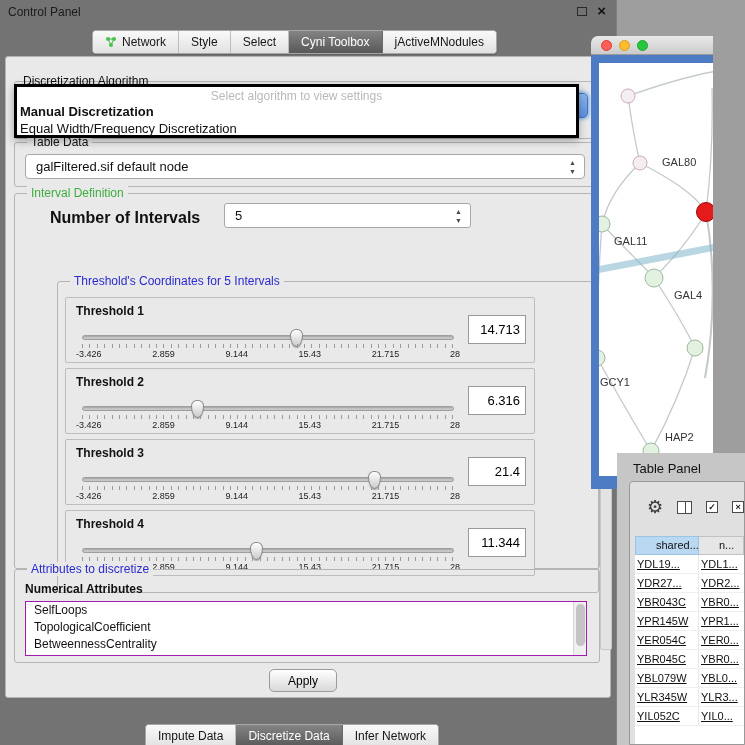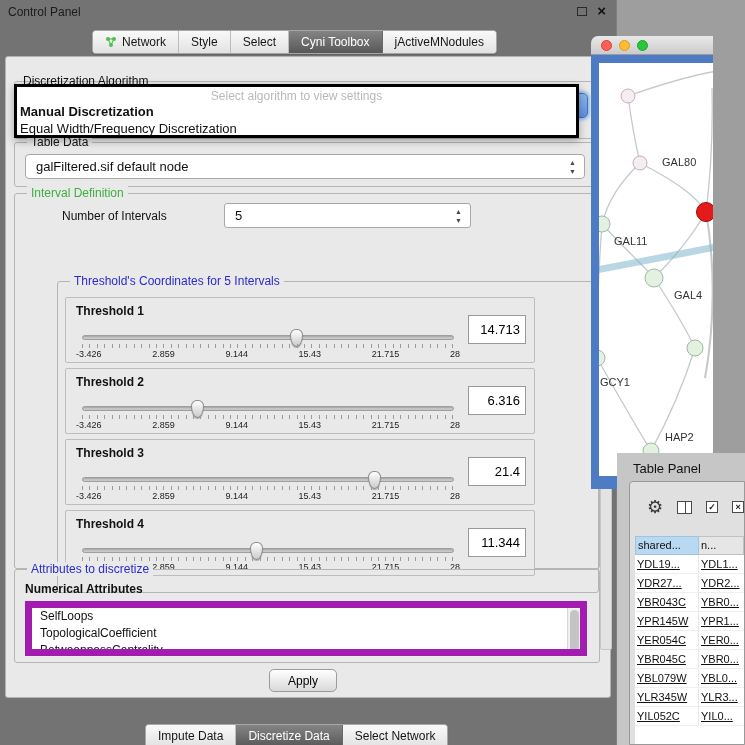--- a/index.html
+++ b/index.html
@@ -41,38 +41,38 @@
   .popup-item { height:17px; line-height:17px; padding-left:3px; font-size:13px; }
 
   
   .table-data-group { left:8px; top:85px; width:586px; height:45px; }
   .combo { position:absolute; left:10px; top:11px; right:14px; height:25px; background:#fff; border:1px solid #a8a8a8; border-radius:4px; }
   .combo-text { position:absolute; left:10px; top:4px; font-size:13px; }
   .combo-arrows { position:absolute; right:8px; top:3px; display:flex; flex-direction:column; line-height:9px; font-size:7px; color:#4a4a4a; }
 
   
   .interval-group { left:8px; top:136px; width:586px; height:376px; }
-  .noi-label { position:absolute; left:47px; top:15px; font-size:12px; font-weight:normal; }
+  .noi-label { position:absolute; left:35px; top:15px; font-size:16px; font-weight:bold; }
   .spinner { position:absolute; left:209px; top:9px; width:247px; height:25px; background:#fff; border:1px solid #a8a8a8; border-radius:3px; }
   .spinner .spin-val { position:absolute; left:10px; top:4px; font-size:13px; }
 
   .thr-group { left:42px; top:55px; width:542px; height:312px;margin-top:32px; }
   .thr-block { position:absolute; left:7px; width:470px; height:66px; border:1px solid #bdbdbd; border-radius:2px; background:#e9e9e9; }
   .thr-label { position:absolute; left:10px; top:6px; font-size:12px; font-weight:bold; }
   .slider-col { position:absolute; left:16px; top:27px; width:372px; height:36px; }
   .track { position:absolute; left:0; top:10px; width:100%; height:5px; background:#c7c7c7; border:1px solid #9e9e9e; border-radius:3px; box-shadow:inset 0 1px 1px rgba(0,0,0,.15); }
   .thumb { position:absolute; top:-7px; margin-left:-7px; width:13px; height:18px; background:linear-gradient(#fefefe,#cbcbcb); border:1px solid #8d8d8d; border-radius:6px 6px 50% 50% / 6px 6px 70% 70%; box-shadow:0 1px 1px rgba(0,0,0,.25); }
   .ticks { position:absolute; left:0; top:19px; width:100%; height:4px; background:repeating-linear-gradient(90deg,#9a9a9a 0 1px,transparent 1px 7.4px); }
   .tick-labels { position:absolute; left:-6px; right:-6px; top:24px; display:flex; justify-content:space-between; font-size:9px; color:#222; }
   .thr-value { position:absolute; right:8px; top:17px; width:58px; height:29px; border:1px solid #999; background:#fff; font-family:"Liberation Sans",sans-serif; font-size:13px; text-align:right; padding-right:5px; }
 
   
   .attr-group { left:8px; top:512px; width:586px; height:94px; }
   .attr-subtitle { position:absolute; left:10px; top:12px; font-size:12px; font-weight:bold;text-align:right; }
-  .attr-list { position:absolute; left:10px; top:31px; right:12px; height:55px; background:#fff; border:7px solid #a21caf; overflow:hidden; }
+  .attr-list { position:absolute; left:10px; top:31px; right:12px; height:55px; background:#fff; border:1px solid #a21caf; overflow:hidden; }
   .attr-item { height:17px; line-height:17px; padding-left:8px; font-size:12px; }
   .list-scrollbar { position:absolute; right:0; top:0; width:13px; height:100%; background:#f0f0f0; border-left:1px solid #d6d6d6; }
   .list-thumb { position:absolute; left:2px; top:2px; width:9px; height:42px; background:#c4c4c4; border-radius:5px; }
 
   .apply-btn { position:absolute; left:263px; top:612px; width:68px; height:23px; border:1px solid #9b9b9b; border-radius:5px; background:linear-gradient(#ffffff,#d9d9d9); font-size:12px; font-family:"Liberation Sans",sans-serif; }
 
   .panel-scrollbar { position:absolute; left:594px; top:88px; width:12px; height:505px; background:#e3e3e3; border:1px solid #c8c8c8; border-radius:2px; }
   .panel-thumb { position:absolute; left:1px; top:3px; width:8px; height:275px; background:#c0c0c0; border-radius:4px; }
 
   
@@ -88,21 +88,21 @@
   
   #table-area { position:absolute; left:617px; top:453px; width:128px; height:292px; background:#c6c6c6; }
   .tp-title { position:absolute; left:16px; top:8px; font-size:13px; color:#111; }
   .tp-panel { position:absolute; left:12px; top:28px; width:116px; height:264px; background:#e0e0e0; border:1px solid #999; border-radius:4px 0 0 0; overflow:hidden; }
   .tp-toolbar { position:absolute; left:0; top:0; width:100%; height:50px; display:flex; align-items:center; gap:14px; padding-left:17px; }
   .gear { font-size:18px; color:#3a3a3a; line-height:18px; }
   .cols-icon { display:inline-block; width:15px; height:13px; border:1.5px solid #4a4a4a; background:#fff; position:relative; }
   .cols-icon::before { content:''; position:absolute; left:50%; top:0; bottom:0; width:1.5px; background:#4a4a4a; }
   .cb { display:inline-block; width:12px; height:12px; border:1.5px solid #4a4a4a; background:#fff; font-size:9px; line-height:10px; text-align:center; font-weight:bold; color:#222; }
   .tp-header { position:absolute; left:5px; top:54px; right:0; height:19px; display:flex; font-size:11px; }
-  .th { padding-left:2px; line-height:17px; overflow:hidden; white-space:nowrap; }
+  .th { padding-left:20px; line-height:17px; overflow:hidden; white-space:nowrap; }
   .th.c1 { width:64px; background:#b9d8f2; border:1px solid #9ec4e4; }
   .th.c2 { flex:1; background:#e6e6e6; border:1px solid #c2c2c2; border-left:none; }
   .tp-rows { position:absolute; left:5px; top:73px; right:0; bottom:0; background:#fff; }
   .trow { height:19px; display:flex; border-bottom:1px solid #efefef; font-size:11px; }
   .tcell { line-height:18px; padding-left:2px; overflow:hidden; white-space:nowrap;text-decoration:underline; }
   .tcell.c1 { width:64px; border-right:1px solid #e8e8e8; }
   .tcell.c2 { flex:1; }
 </style>
 </head>
 <body>
@@ -280,21 +280,21 @@
     </div>
 
     <div class="tabbar bottom">
       <div class="tab">
           <span>Impute Data</span>
         </div>
       <div class="tab selected">
           <span>Discretize Data</span>
         </div>
       <div class="tab">
-          <span>Select Network</span>
+          <span>Infer Network</span>
         </div>
     </div>
   </section>
 
   <section id="network-window">
     <div class="nw-titlebar">
       <span class="light red"></span>
       <span class="light yellow"></span>
       <span class="light green"></span>
     </div>

